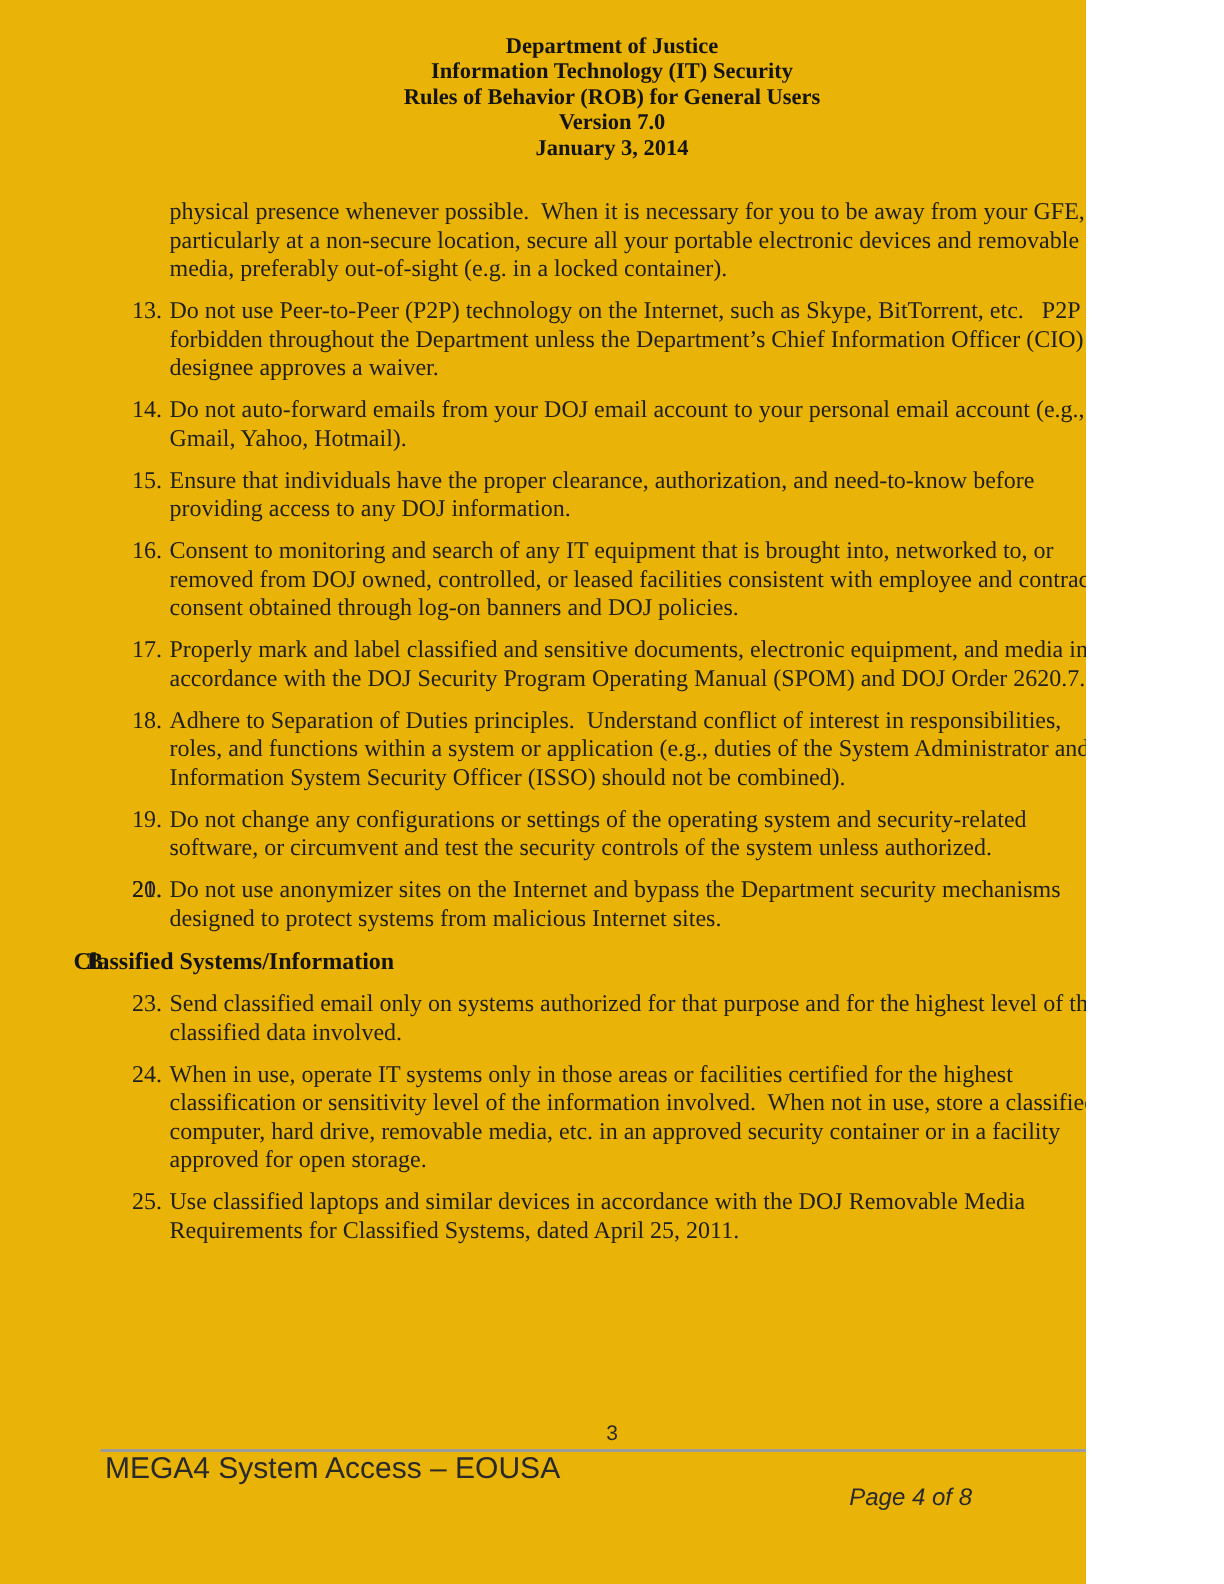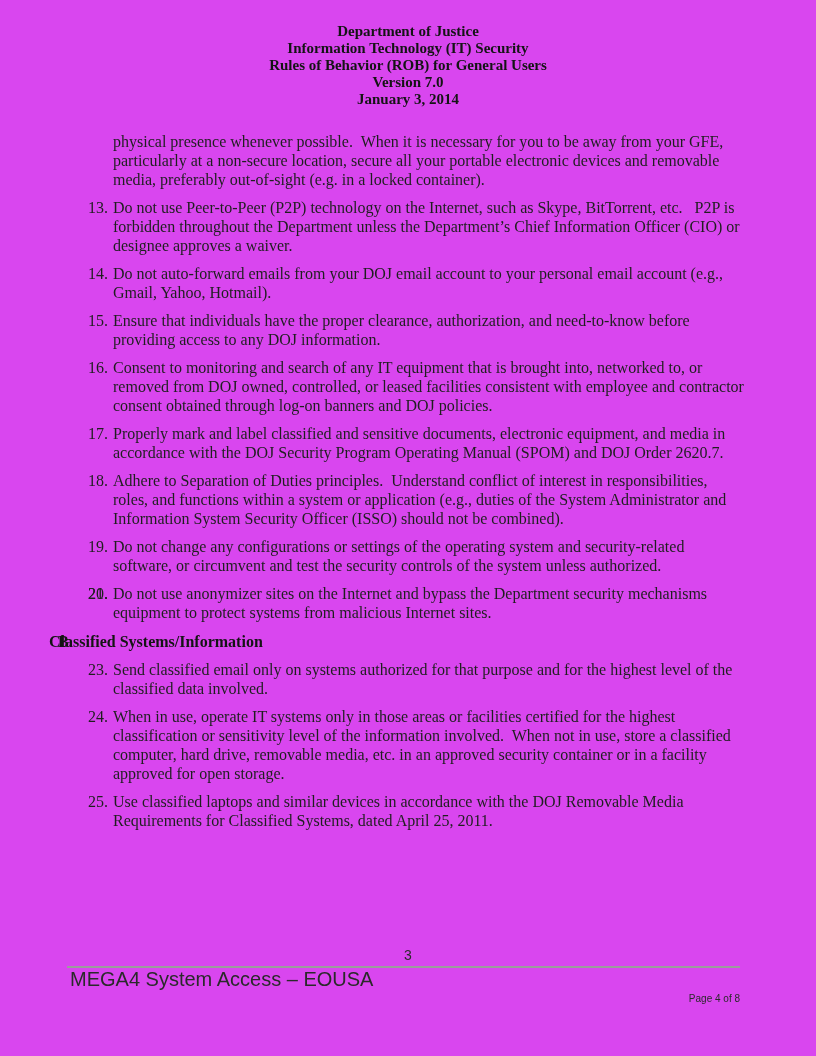--- a/index.html
+++ b/index.html
@@ -1,20 +1,20 @@
 <!DOCTYPE html>
 <html><head>
 <meta charset="utf-8">
 <style>
   html, body { margin: 0; padding: 0; background: #ffffff; }
   .page {
     position: relative;
-    width: 816px;
+    width: 724px;
     height: 1056px;
-    background: #d946ef;
+    background: #eab308;
     overflow: hidden;
     font-family: "Liberation Serif", serif;
     font-size: 16px;
     line-height: 19px;
     color: #1f1f1f;
   }
   .doc-header {
     position: absolute;
     top: 23px;
     left: 0;
@@ -92,23 +92,24 @@
     font-family: "Liberation Sans", sans-serif;
     font-size: 20px;
     line-height: 16px;
     color: #2a2a2a;
   }
   .footer-pageindicator {
     position: absolute;
     top: 991px;
     right: 76px;
     font-family: "Liberation Sans", sans-serif;
-    font-size: 10px;
+    font-size: 16px;
     line-height: 16px;
     color: #2a2a2a;
+    font-style: italic;
   }
 </style>
 </head>
 <body>
 
 <div class="page">
 
   <div class="doc-header">
     <div>Department of Justice</div>
     <div>Information Technology (IT) Security</div>
@@ -155,21 +156,21 @@
       <span class="num">19.</span>
       <div class="itext">Do not change any configurations or settings of the operating system and security-related software, or circumvent and test the security controls of the system unless authorized.</div>
     </div>
 
     <div class="item">
       <span class="num">20.</span>
     </div>
 
     <div class="item">
       <span class="num">21.</span>
-      <div class="itext">Do not use anonymizer sites on the Internet and bypass the Department security mechanisms equipment to protect systems from malicious Internet sites.</div>
+      <div class="itext">Do not use anonymizer sites on the Internet and bypass the Department security mechanisms designed to protect systems from malicious Internet sites.</div>
     </div>
 
     <div class="sec-head">
       <span class="letter">B.</span>
       <div class="title">Classified Systems/Information</div>
     </div>
 
 
     <div class="item">
       <span class="num">23.</span>

